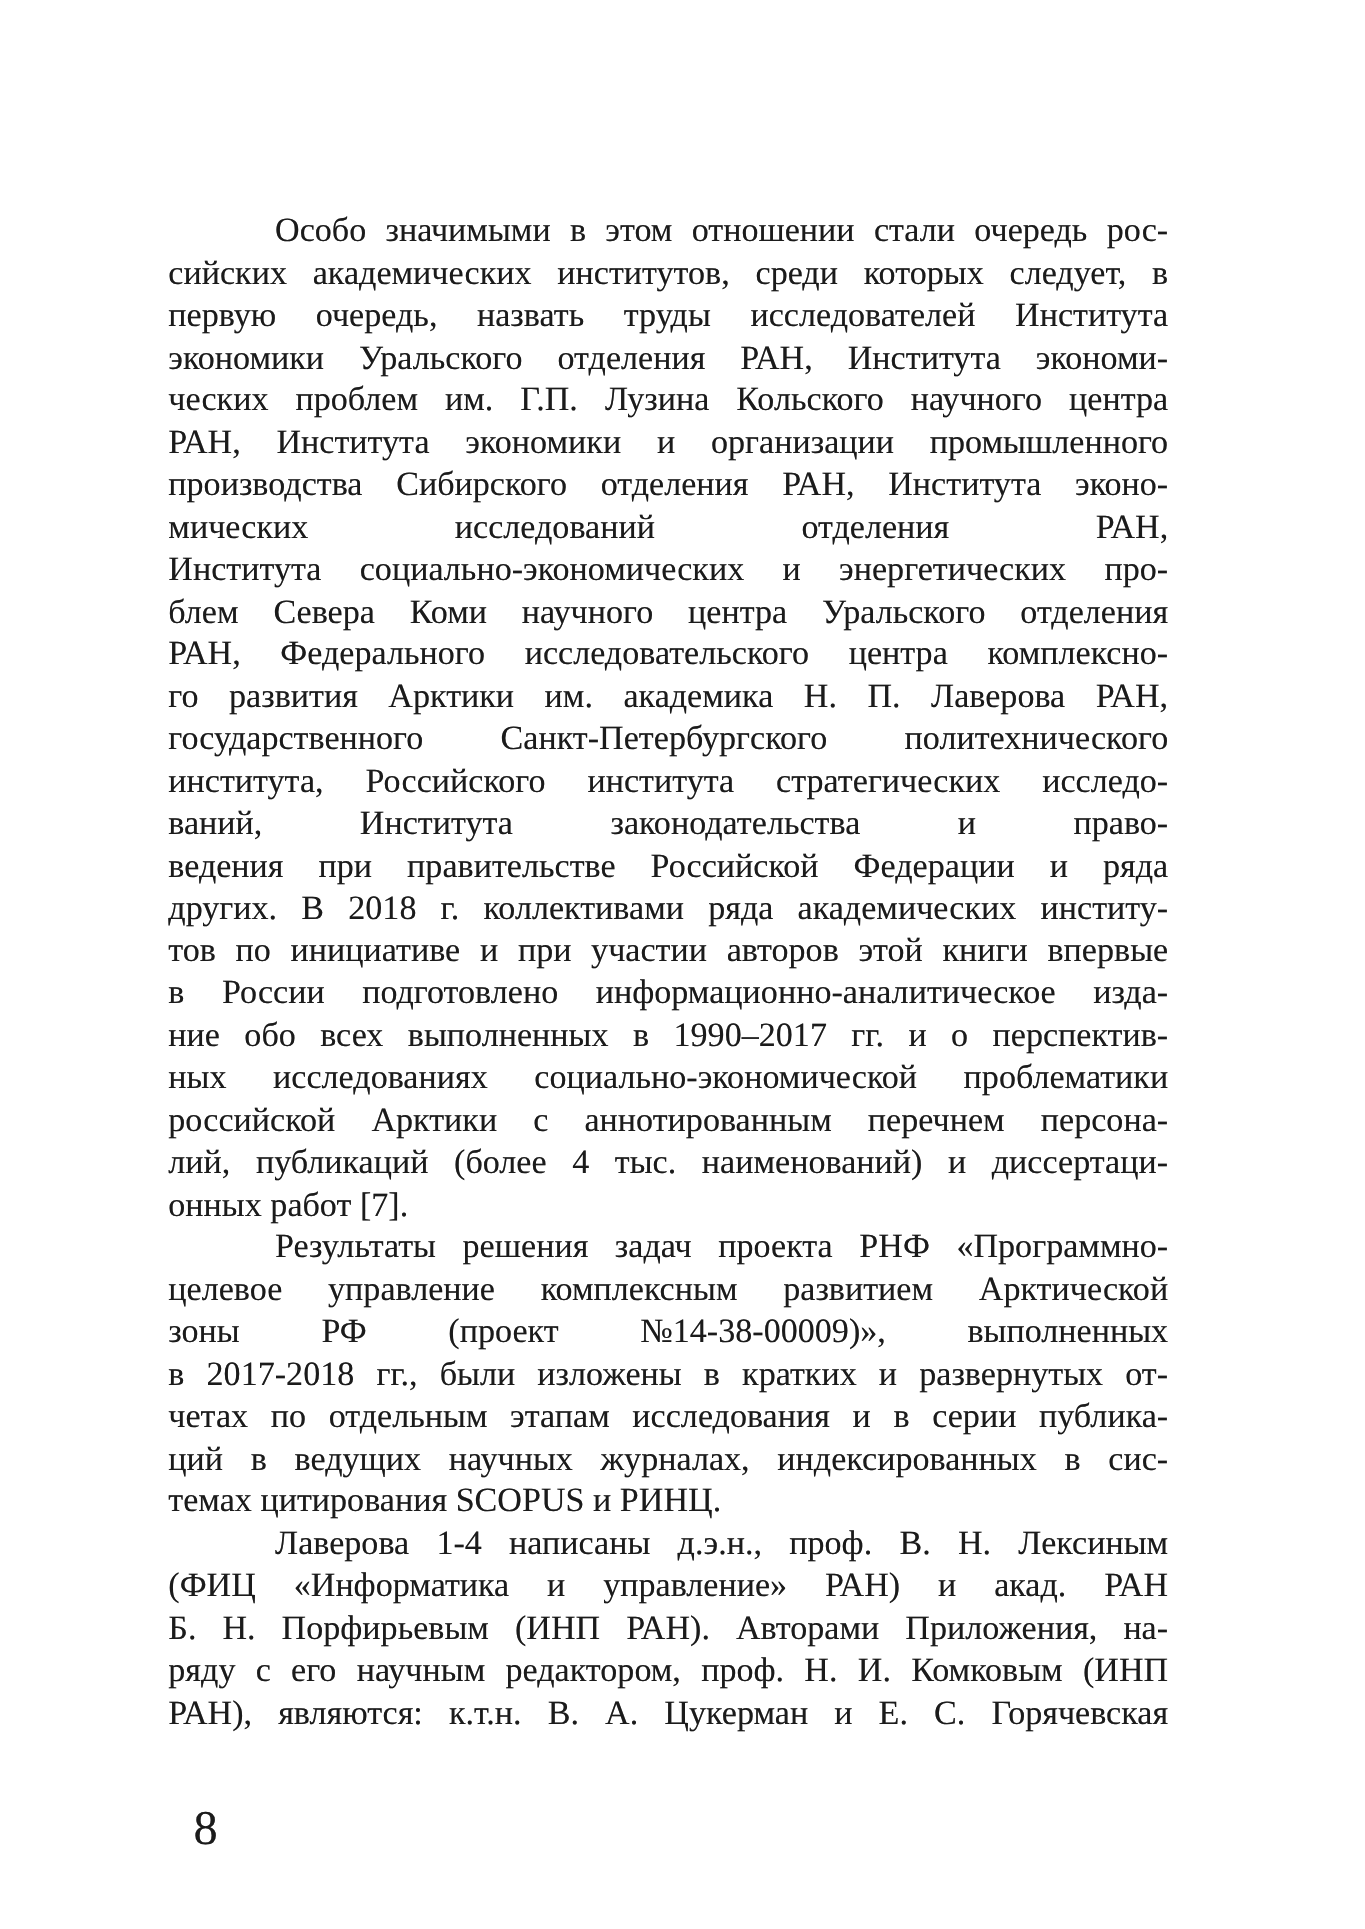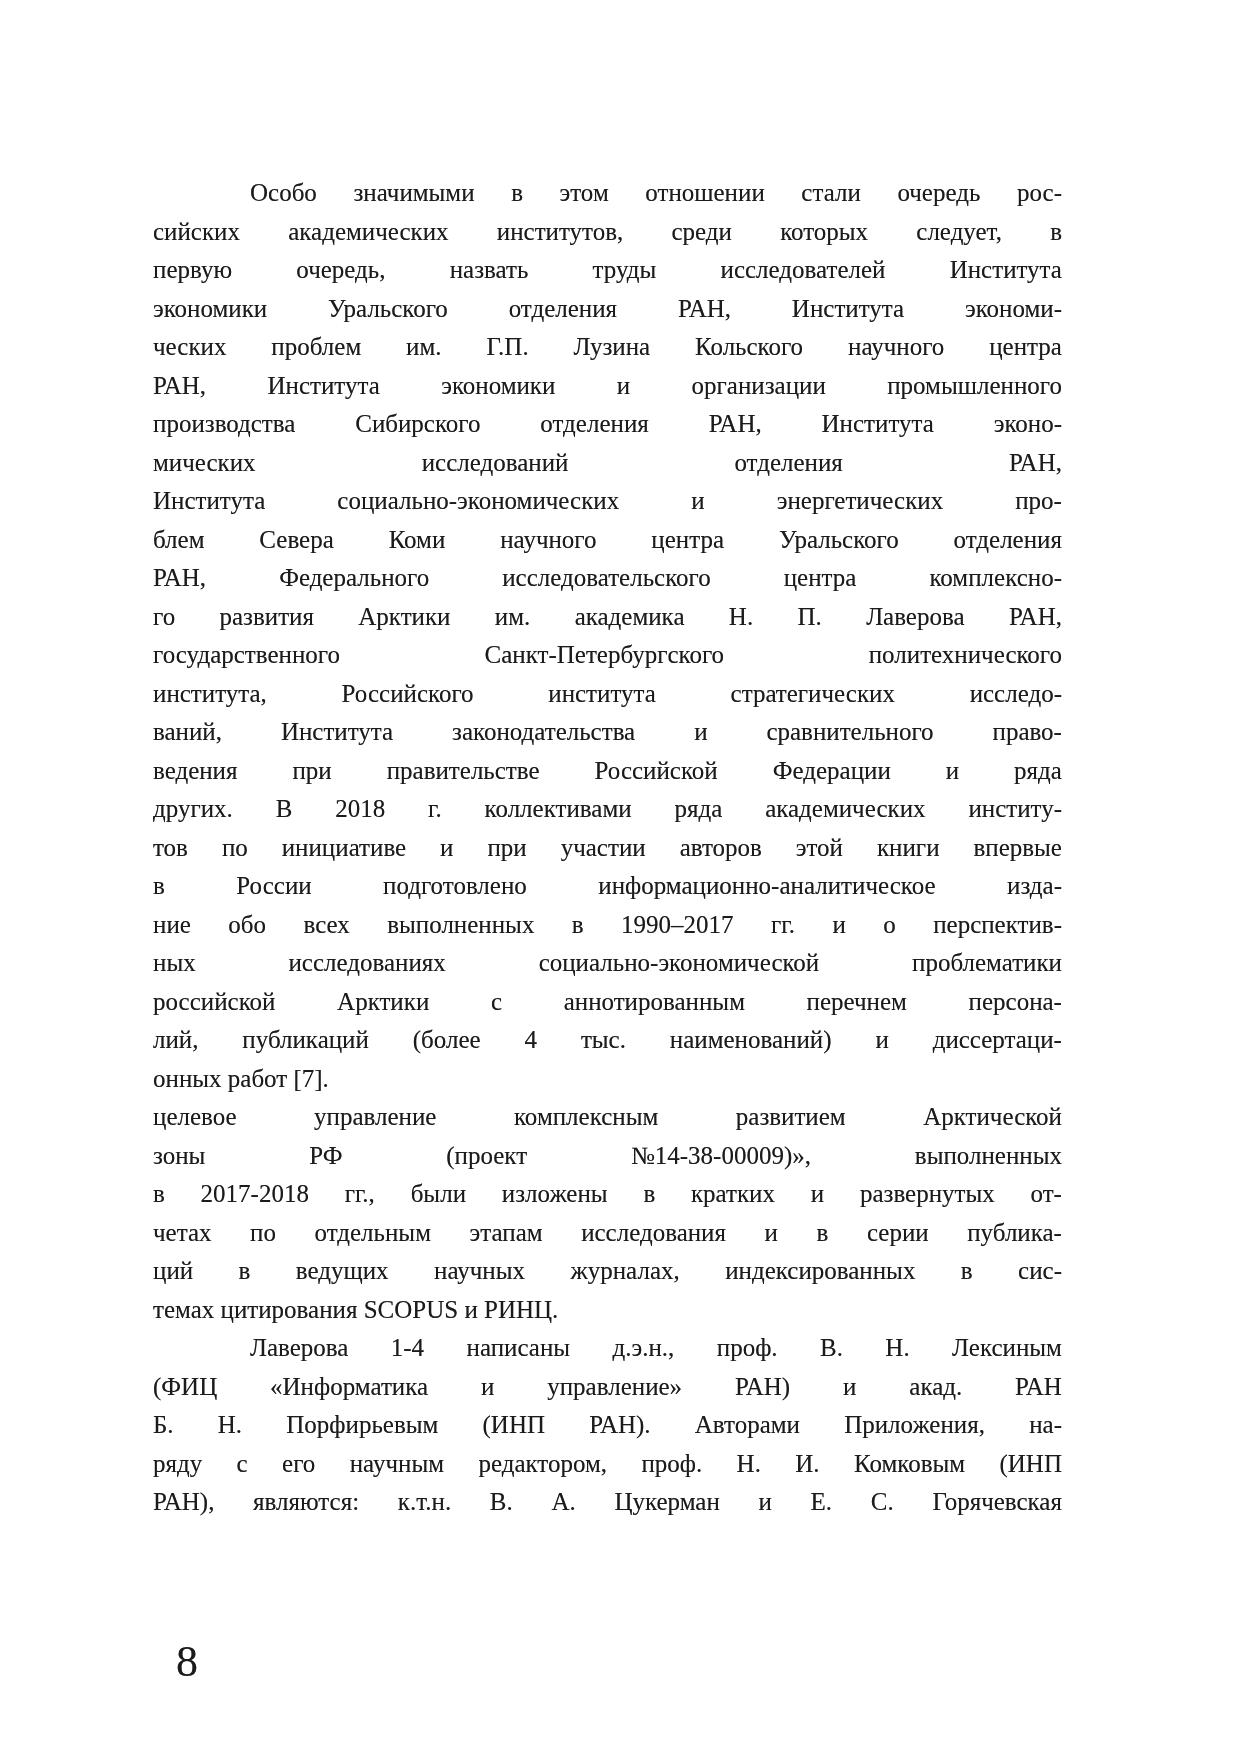--- a/index.html
+++ b/index.html
@@ -16,23 +16,23 @@
     color: #1b1b1b;
   }
   .page {
     position: absolute;
     inset: 0;
     background: #ffffff;
   }
   .text-block {
     position: absolute;
     left: 153px;
-    top: 174px;
+    top: 190px;
     width: 909px;
-    font-size: 25px;
+    font-size: 31px;
     line-height: 38.5px;
     text-rendering: optimizeLegibility;
     text-shadow: 0 0 0.6px rgba(0,0,0,0.45);
   }
   .paragraph { margin: 0; }
   .line {
     height: 38.5px;
     white-space: nowrap;
   }
   .line.justify {
@@ -169,21 +169,20 @@
           <span>Российского</span>
           <span>института</span>
           <span>стратегических</span>
           <span>исследо-</span>
         </div>
         <div class="line justify">
           <span>ваний,</span>
           <span>Института</span>
           <span>законодательства</span>
           <span>и</span>
-          <span>сравнительного</span>
           <span>право-</span>
         </div>
         <div class="line justify">
           <span>ведения</span>
           <span>при</span>
           <span>правительстве</span>
           <span>Российской</span>
           <span>Федерации</span>
           <span>и</span>
           <span>ряда</span>
@@ -249,20 +248,28 @@
           <span>(более</span>
           <span>4</span>
           <span>тыс.</span>
           <span>наименований)</span>
           <span>и</span>
           <span>диссертаци-</span>
         </div>
         <div class="line">онных работ [7].</div>
       </div>
       <div class="paragraph">
+        <div class="line justify indent">
+          <span>Результаты</span>
+          <span>решения</span>
+          <span>задач</span>
+          <span>проекта</span>
+          <span>РНФ</span>
+          <span>«Программно-</span>
+        </div>
         <div class="line justify">
           <span>целевое</span>
           <span>управление</span>
           <span>комплексным</span>
           <span>развитием</span>
           <span>Арктической</span>
         </div>
         <div class="line justify">
           <span>зоны</span>
           <span>РФ</span>

